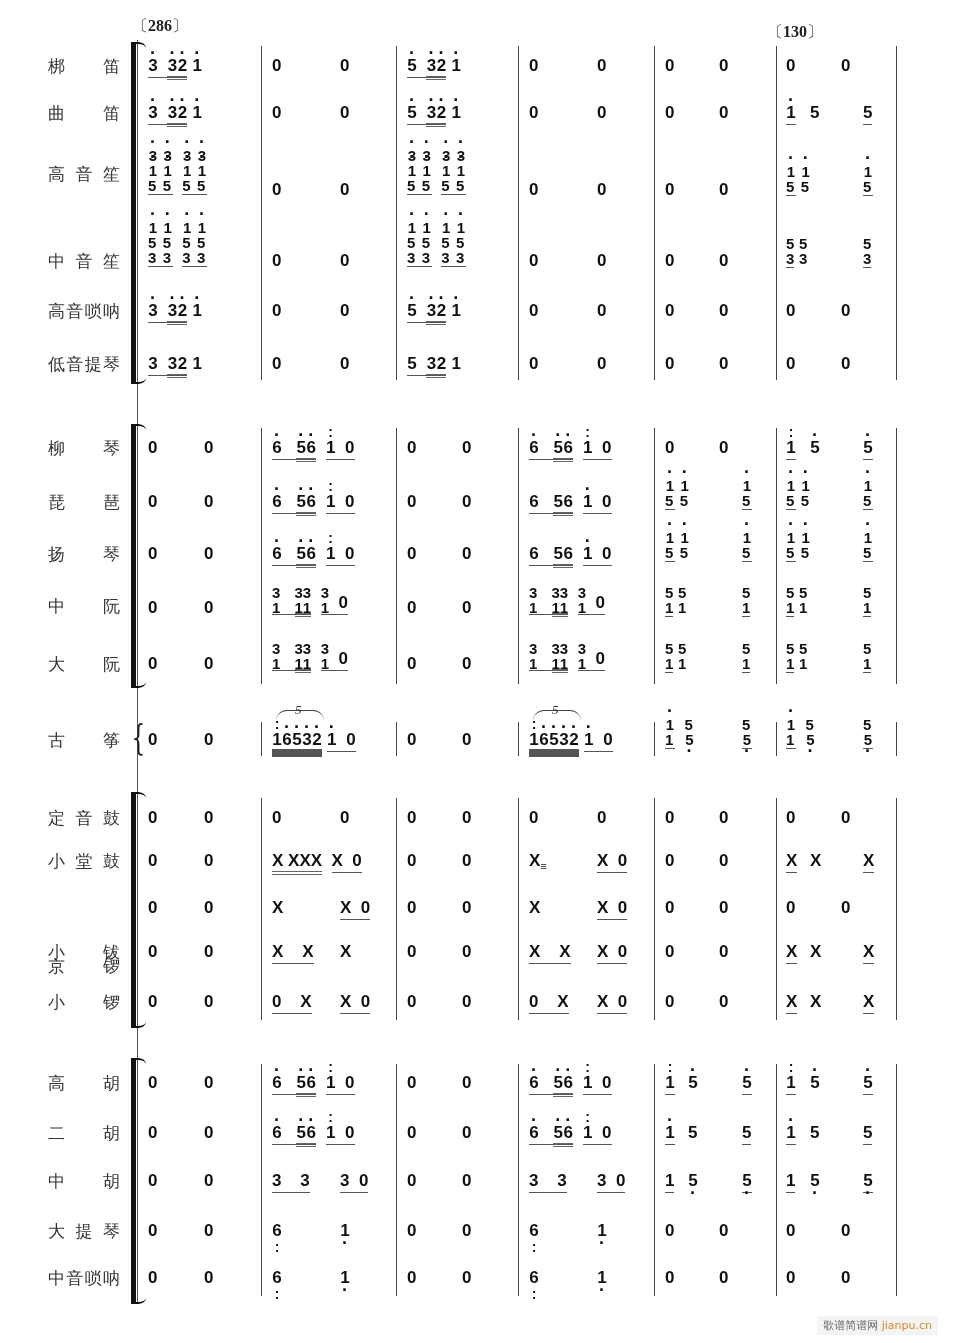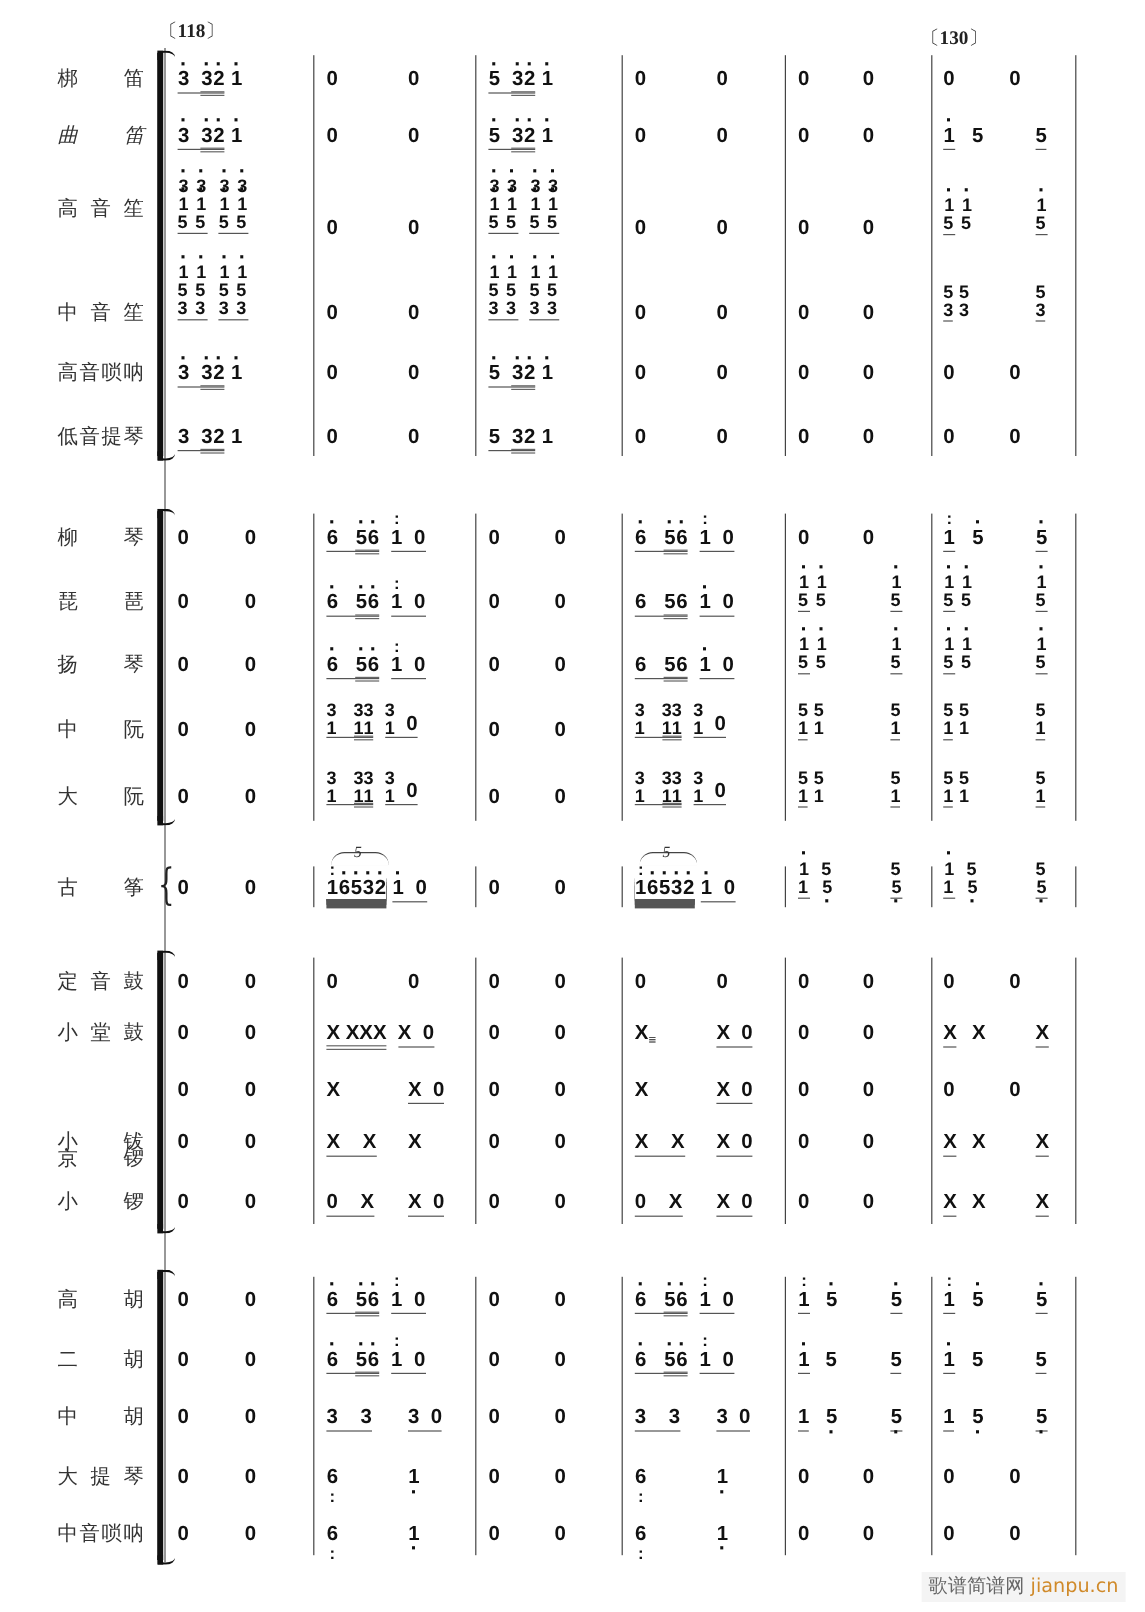--- a/index.html
+++ b/index.html
@@ -21,29 +21,29 @@
   .u1 { border-bottom:1.5px solid #555; padding-bottom:2px; }
   .u2 { border-bottom:4px double #666; padding-bottom:1px; }
   .u3 { box-shadow:0 2px 0 #555, 0 5px 0 #555, 0 8px 0 #555; }
   .dot-a::before { content:"·"; position:absolute; top:-13px; left:0; right:0; text-align:center; font-size:18px; }
   .dot-aa::before { content:":"; position:absolute; top:-16px; left:0; right:0; text-align:center; font-size:14px; }
   .dot-b::after { content:"·"; position:absolute; bottom:-12px; left:0; right:0; text-align:center; font-size:18px; }
   .dot-bb::after { content:":"; position:absolute; bottom:-16px; left:0; right:0; text-align:center; font-size:14px; }
   .tuplet { position:absolute; font-family:"Liberation Serif", serif; font-style:italic; font-size:13px; color:#333; }
   .tuplet-arc { position:absolute; height:10px; border-top:1px solid #444; border-radius:12px 12px 0 0; }
   .tremolo { font-size:11px; font-weight:normal; vertical-align:sub; }
-  .watermark { position:absolute; right:16px; bottom:8px; font-family:"DejaVu Sans", sans-serif; font-size:16px; color:#666; background:#f4f4f4; padding:2px 6px; }
+  .watermark { position:absolute; right:16px; bottom:8px; font-family:"DejaVu Sans", sans-serif; font-size:11px; color:#666; background:#f4f4f4; padding:2px 6px; }
   .watermark .en { color:#d08a2a; }
 </style>
 </head>
 <body>
 
 <div class="page">
 
-  <div class="mnum" style="left:132px;top:16px;"><span class="brk">〔</span><span>118</span><span class="brk">〕</span></div>
+  <div class="mnum" style="left:132px;top:16px;"><span class="brk">〔</span><span>286</span><span class="brk">〕</span></div>
   <div class="mnum" style="left:767px;top:22px;"><span class="brk">〔</span><span>130</span><span class="brk">〕</span></div>
 
   <div class="sys-line" style="top:40px;height:1262px;"></div>
 
   <div>
     <div class="brk-top" style="top:42px;"></div>
       <div class="bracket" style="top:44px;height:336px;"></div>
       <div class="brk-bot" style="top:376px;"></div>
   </div>
   <div>
@@ -111,21 +111,21 @@
       <div class="cell" style="left:340px;top:56px;">0</div>
     <div class="cell" style="left:407px;top:56px;"><span class="u1"><span class="n dot-a">5</span>  <span class="u2"><span class="n dot-a">3</span><span class="n dot-a">2</span></span></span> <span class="n dot-a">1</span></div>
     <div class="cell" style="left:529px;top:56px;">0</div>
       <div class="cell" style="left:597px;top:56px;">0</div>
     <div class="cell" style="left:665px;top:56px;">0</div>
       <div class="cell" style="left:719px;top:56px;">0</div>
     <div class="cell" style="left:786px;top:56px;">0</div>
       <div class="cell" style="left:841px;top:56px;">0</div>
   </div>
 
-  <div class="label" style="top:103px;font-style:italic;">曲笛</div>
+  <div class="label" style="top:103px;">曲笛</div>
   <div>
     <div class="cell" style="left:148px;top:103px;"><span class="u1"><span class="n dot-a">3</span>  <span class="u2"><span class="n dot-a">3</span><span class="n dot-a">2</span></span></span> <span class="n dot-a">1</span></div>
     <div class="cell" style="left:272px;top:103px;">0</div>
       <div class="cell" style="left:340px;top:103px;">0</div>
     <div class="cell" style="left:407px;top:103px;"><span class="u1"><span class="n dot-a">5</span>  <span class="u2"><span class="n dot-a">3</span><span class="n dot-a">2</span></span></span> <span class="n dot-a">1</span></div>
     <div class="cell" style="left:529px;top:103px;">0</div>
       <div class="cell" style="left:597px;top:103px;">0</div>
     <div class="cell" style="left:665px;top:103px;">0</div>
       <div class="cell" style="left:719px;top:103px;">0</div>
     <div class="cell" style="left:786px;top:103px;"><span class="u1"><span class="n dot-a">1</span></span></div>
@@ -225,21 +225,21 @@
     <div class="cell" style="left:272px;top:544px;"><span class="u1"><span class="n dot-a">6</span>   <span class="u2"><span class="n dot-a">5</span><span class="n dot-a">6</span></span></span>  <span class="u1"><span class="n dot-aa">1</span>  0</span></div>
     <div class="cell" style="left:407px;top:544px;">0</div>
       <div class="cell" style="left:462px;top:544px;">0</div>
     <div class="cell" style="left:529px;top:544px;"><span class="u1"><span class="n">6</span>   <span class="u2"><span class="n">5</span><span class="n">6</span></span></span>  <span class="u1"><span class="n dot-a">1</span>  0</span></div>
     <div class="cell" style="left:665px;top:530px;"><span class="u1"><span class="stack"><span class="n dot-a">1</span><span>5</span></span></span> <span class="stack"><span class="n dot-a">1</span><span>5</span></span></div>
     <div class="cell" style="left:742px;top:530px;"><span class="u1"><span class="stack"><span class="n dot-a">1</span><span>5</span></span></span></div>
     <div class="cell" style="left:786px;top:530px;"><span class="u1"><span class="stack"><span class="n dot-a">1</span><span>5</span></span></span> <span class="stack"><span class="n dot-a">1</span><span>5</span></span></div>
     <div class="cell" style="left:863px;top:530px;"><span class="u1"><span class="stack"><span class="n dot-a">1</span><span>5</span></span></span></div>
   </div>
 
-  <div class="label" style="top:598px;">中阮</div>
+  <div class="label" style="top:598px;font-family:Liberation Mono, monospace;">中阮</div>
   <div>
     <div class="cell" style="left:148px;top:598px;">0</div>
       <div class="cell" style="left:204px;top:598px;">0</div>
     <div class="cell" style="left:272px;top:585px;"><span class="u1"><span class="stack"><span>3</span><span>1</span></span>   <span class="u2"><span class="stack"><span>3</span><span>1</span></span><span class="stack"><span>3</span><span>1</span></span></span></span>  <span class="u1"><span class="stack"><span>3</span><span>1</span></span>  0</span></div>
     <div class="cell" style="left:407px;top:598px;">0</div>
       <div class="cell" style="left:462px;top:598px;">0</div>
     <div class="cell" style="left:529px;top:585px;"><span class="u1"><span class="stack"><span>3</span><span>1</span></span>   <span class="u2"><span class="stack"><span>3</span><span>1</span></span><span class="stack"><span>3</span><span>1</span></span></span></span>  <span class="u1"><span class="stack"><span>3</span><span>1</span></span>  0</span></div>
     <div class="cell" style="left:665px;top:585px;"><span class="u1"><span class="stack"><span>5</span><span>1</span></span></span> <span class="stack"><span>5</span><span>1</span></span></div>
     <div class="cell" style="left:742px;top:585px;"><span class="u1"><span class="stack"><span>5</span><span>1</span></span></span></div>
     <div class="cell" style="left:786px;top:585px;"><span class="u1"><span class="stack"><span>5</span><span>1</span></span></span> <span class="stack"><span>5</span><span>1</span></span></div>

